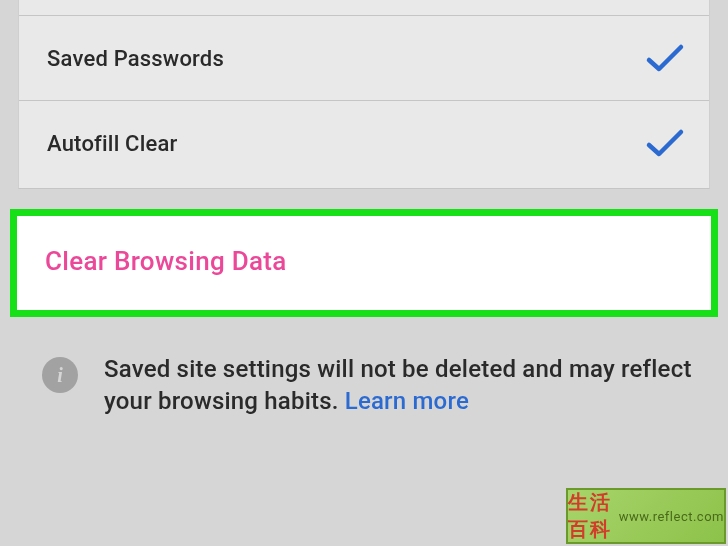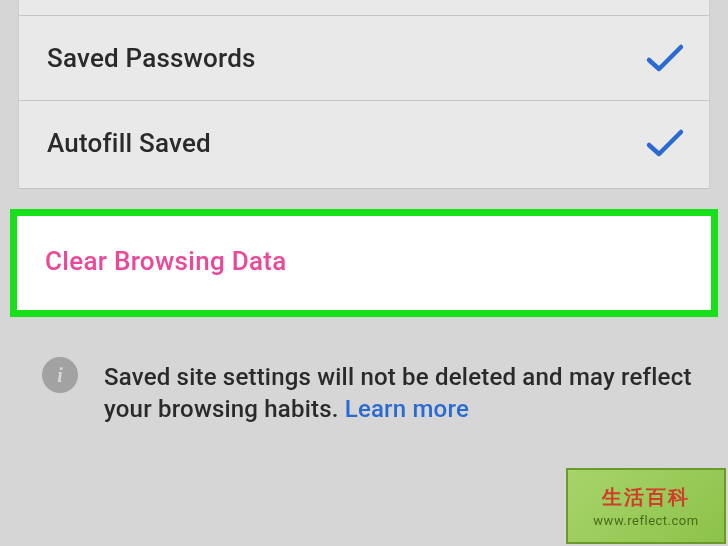--- a/index.html
+++ b/index.html
@@ -29,21 +29,21 @@
       display: flex;
       align-items: center;
       justify-content: space-between;
       padding: 26px 24px 26px 28px;
       border-bottom: 1px solid #c5c5c5;
     }
     .row:last-child {
       border-bottom: none;
     }
     .row-label {
-      font-size: 26px;
+      font-size: 22px;
       font-weight: 500;
       color: #2a2a2a;
       letter-spacing: 0.2px;
     }
     .check-icon {
       width: 40px;
       height: 32px;
       flex-shrink: 0;
     }
     .check-icon svg {
@@ -93,36 +93,35 @@
       font-weight: 700;
       font-style: italic;
       font-family: Georgia, serif;
     }
     .info-text {
       font-size: 24px;
       font-weight: 500;
       color: #2a2a2a;
       line-height: 1.35;
       letter-spacing: 0.2px;
-      margin-top: 8px;
     }
     .info-link {
       color: #2b6bd1;
       font-weight: 500;
     }
     .watermark {
       position: absolute;
       right: 2px;
       bottom: 2px;
       width: 160px;
-      height: 76px;
+      height: 56px;
       background: linear-gradient(135deg, #a8d46a 0%, #8cc24a 100%);
       border: 2px solid #6a9a2a;
       display: flex;
-      flex-direction: column;
+      flex-direction: row;
       align-items: center;
       justify-content: center;
       gap: 2px;
     }
     .watermark-top {
       font-size: 20px;
       font-weight: 700;
       color: #d23c2a;
       letter-spacing: 2px;
     }
@@ -141,21 +140,21 @@
   <div class="row">
     <span class="row-label">Saved Passwords</span>
     <span class="check-icon">
       <svg viewBox="0 0 40 32">
         <path d="M 4 18 L 14 27 L 36 5" stroke="#2b6bd1" stroke-width="4.5" fill="none" stroke-linecap="round" stroke-linejoin="round"></path>
       </svg>
     </span>
   </div>
 
   <div class="row">
-    <span class="row-label">Autofill Saved</span>
+    <span class="row-label">Autofill Clear</span>
     <span class="check-icon">
       <svg viewBox="0 0 40 32">
         <path d="M 4 18 L 14 27 L 36 5" stroke="#2b6bd1" stroke-width="4.5" fill="none" stroke-linecap="round" stroke-linejoin="round"></path>
       </svg>
     </span>
   </div>
 </div>
 <div class="card-bottom-edge"></div>
 
 <div class="highlight-box">

